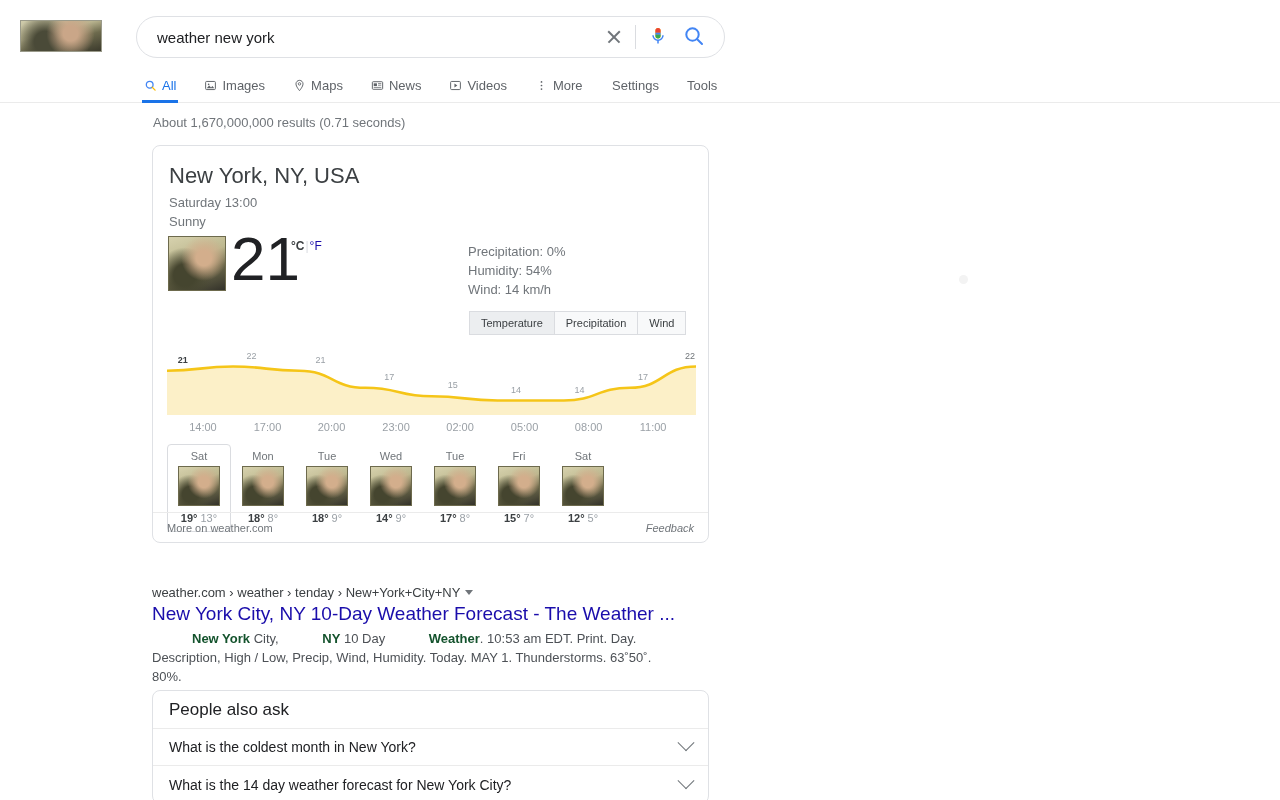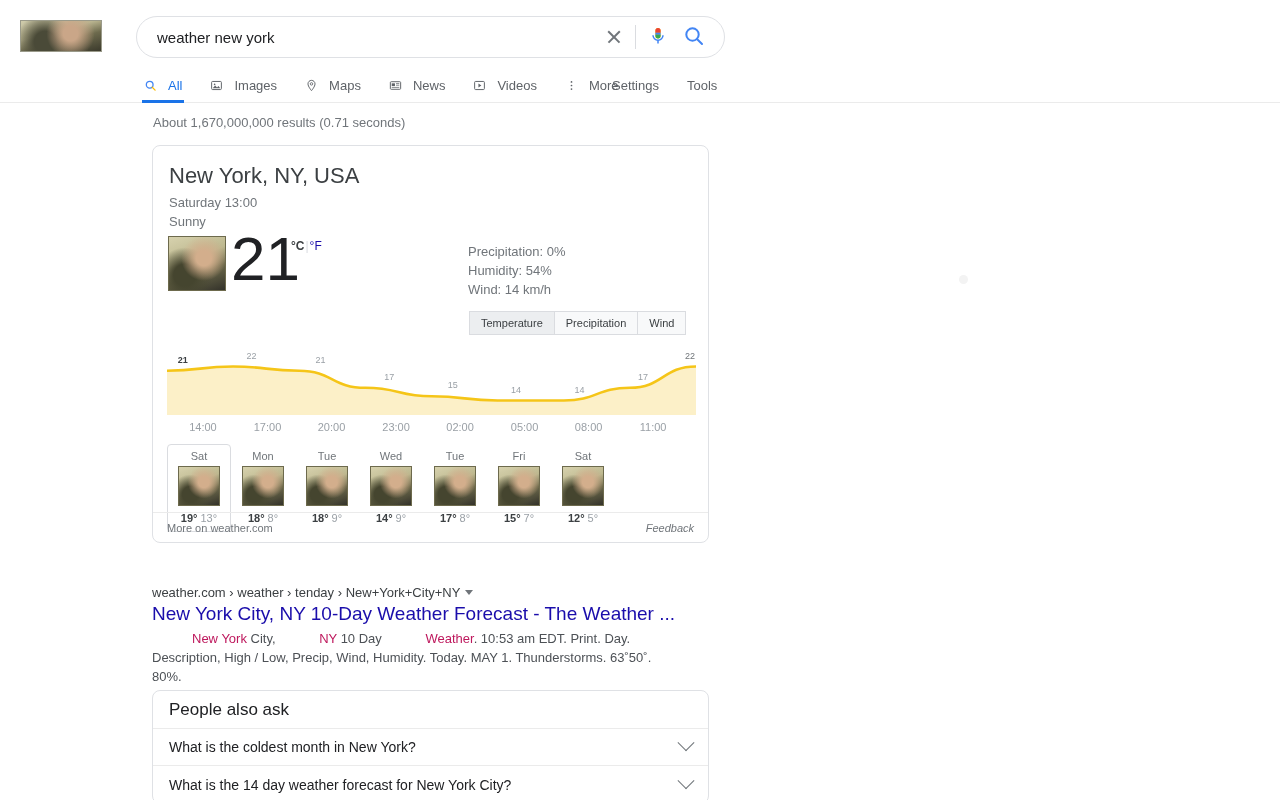--- a/index.html
+++ b/index.html
@@ -59,21 +59,21 @@
   .navbar {
     position: absolute; left: 0; top: 68px;
     width: 1280px; height: 35px;
     border-bottom: 1px solid #ebebeb;
   }
   .navtabs {
     position: absolute; left: 144px; top: 0;
     display: flex; align-items: center; height: 35px;
   }
   .navtab {
-    display: flex; align-items: center; gap: 11px;
+    display: flex; align-items: center; gap: 5px;
     height: 35px; margin-right: 28px;
     font-size: 13px; color: #5f6368; cursor: pointer;
     position: relative;
   }
   .navtab.active { color: #1a73e8; }
   .navtab.active::after {
     content: ""; position: absolute; left: -2px; right: -2px; bottom: 0;
     height: 3px; background: #1a73e8;
   }
   .navtab svg { display: block; }
@@ -214,21 +214,21 @@
     border-top: 5px solid #70757a; vertical-align: 2px; cursor: pointer;
   }
   .res-title {
     display: block; margin-top: 3px;
     font-size: 19px; color: #1a0dab; text-decoration: none; cursor: pointer;
   }
   .res-snippet {
     margin-top: 4px; font-size: 13px; line-height: 19px; color: #4d5156;
     width: 512px;
   }
-  .res-snippet b { color: #be185d; font-weight: 400; padding-left: 40px; }
+  .res-snippet b { color: #14532d; font-weight: 700; padding-left: 40px; }
 
   
   .paa {
     position: absolute; left: 152px; top: 690px;
     width: 557px;
     border: 1px solid #dfe1e5; border-radius: 8px;
     background: #fff; overflow: hidden;
   }
   .paa-title {
     height: 38px; display: flex; align-items: center;

